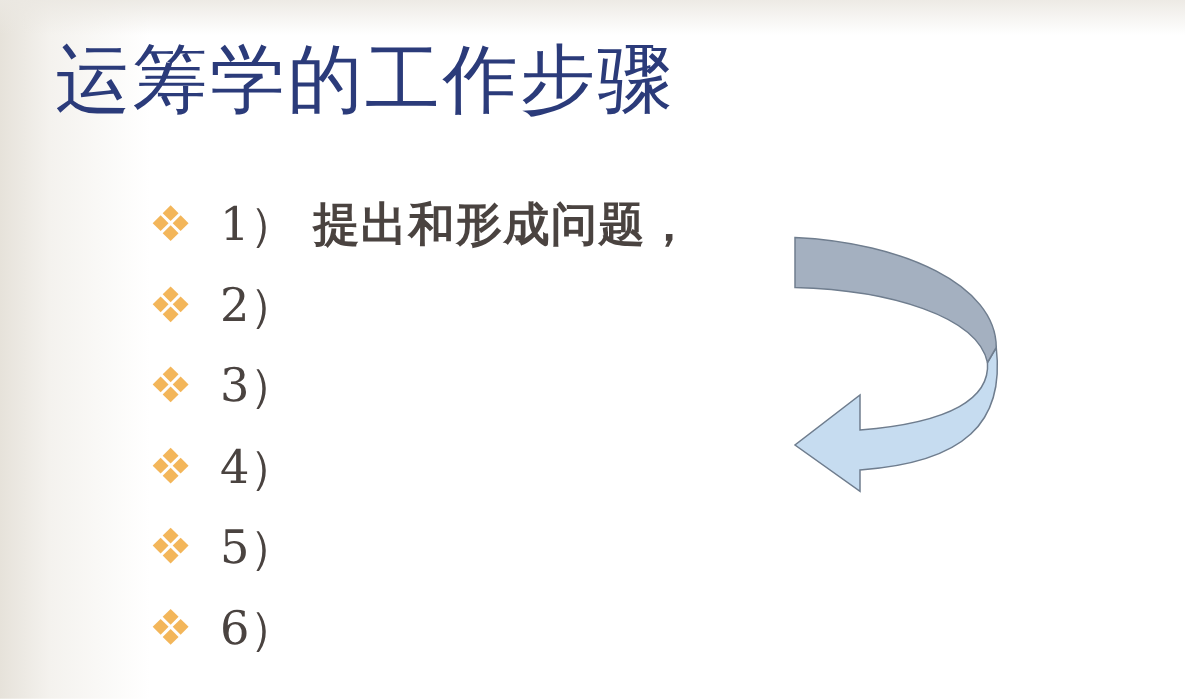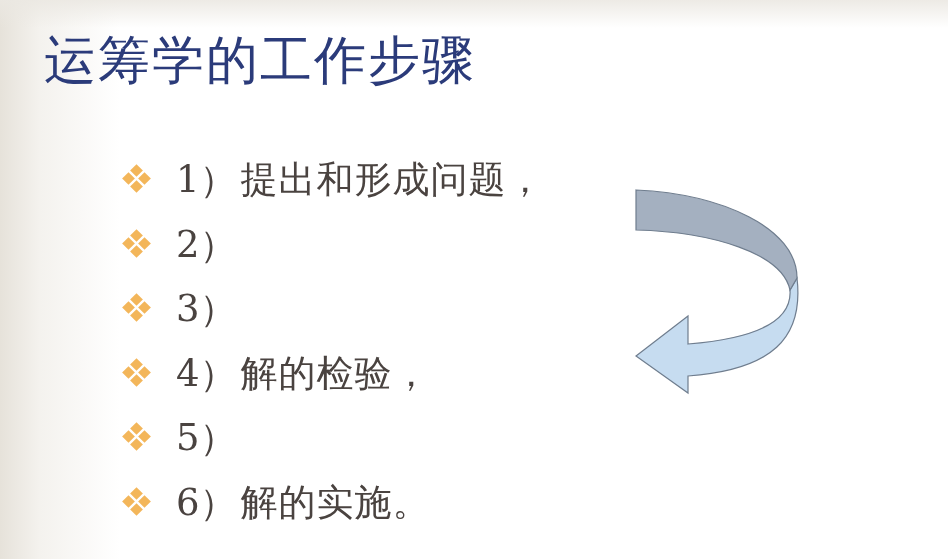--- a/index.html
+++ b/index.html
@@ -9,36 +9,36 @@
     font-family: "DejaVu Serif", "Liberation Serif", serif;
   }
   .slide {
     position:absolute; inset:0;
     background:
       linear-gradient(to bottom, rgba(235,232,226,0.9) 0px, rgba(255,255,255,0) 28px),
       linear-gradient(to right, #e6e2da 0px, #f4f2ee 40px, #ffffff 120px);
   }
   .title {
     position:absolute; left:44px; top:34px;
-    font-size:52px; color:#2b3b7a; letter-spacing:2px;
+    font-size:60px; color:#2b3b7a; letter-spacing:2px;
     font-weight:normal; margin:0; line-height:1;
   }
   .list { position:absolute; left:120px; top:148px; margin:0; padding:0; list-style:none; }
   .item { display:flex; align-items:center; height:64.5px; }
   .bullet { width:34px; height:34px; position:relative; margin-right:22px; }
   .bullet i {
     position:absolute; width:9px; height:9px; background:#f3b65a;
     transform:rotate(45deg);
   }
   .bullet i:nth-child(1){ left:12px; top:3px; }
   .bullet i:nth-child(2){ left:4px; top:11px; }
   .bullet i:nth-child(3){ left:20px; top:11px; }
   .bullet i:nth-child(4){ left:12px; top:19px; }
   .num { font-size:37px; color:#4a4340; }
-  .text { font-size:37px; color:#4a4340; margin-left:4px; letter-spacing:1px; }
+  .text { font-size:37px; color:#4a4340; margin-left:14px; letter-spacing:1px;font-weight:bold; }
   .arrow { position:absolute; left:632px; top:188px; }
 </style>
 </head>
 <body>
 
 <div class="slide">
   <h1 class="title">运筹学的工作步骤</h1>
 
   <ul class="list">
     <li class="item">
@@ -70,40 +70,38 @@
       <span class="num">3）</span>
     </li>
     <li class="item">
       <span class="bullet">
           <i></i>
           <i></i>
           <i></i>
           <i></i>
         </span>
       <span class="num">4）</span>
-      <span class="text">解的检验，</span>
     </li>
     <li class="item">
       <span class="bullet">
           <i></i>
           <i></i>
           <i></i>
           <i></i>
         </span>
       <span class="num">5）</span>
     </li>
     <li class="item">
       <span class="bullet">
           <i></i>
           <i></i>
           <i></i>
           <i></i>
         </span>
       <span class="num">6）</span>
-      <span class="text">解的实施。</span>
     </li>
   </ul>
 
   <svg class="arrow" width="180" height="210" viewBox="0 0 180 210">
 
     <path d="M 158 102
              C 160 130, 130 150, 56 156
              L 56 128
              L 4 168
              L 56 205

